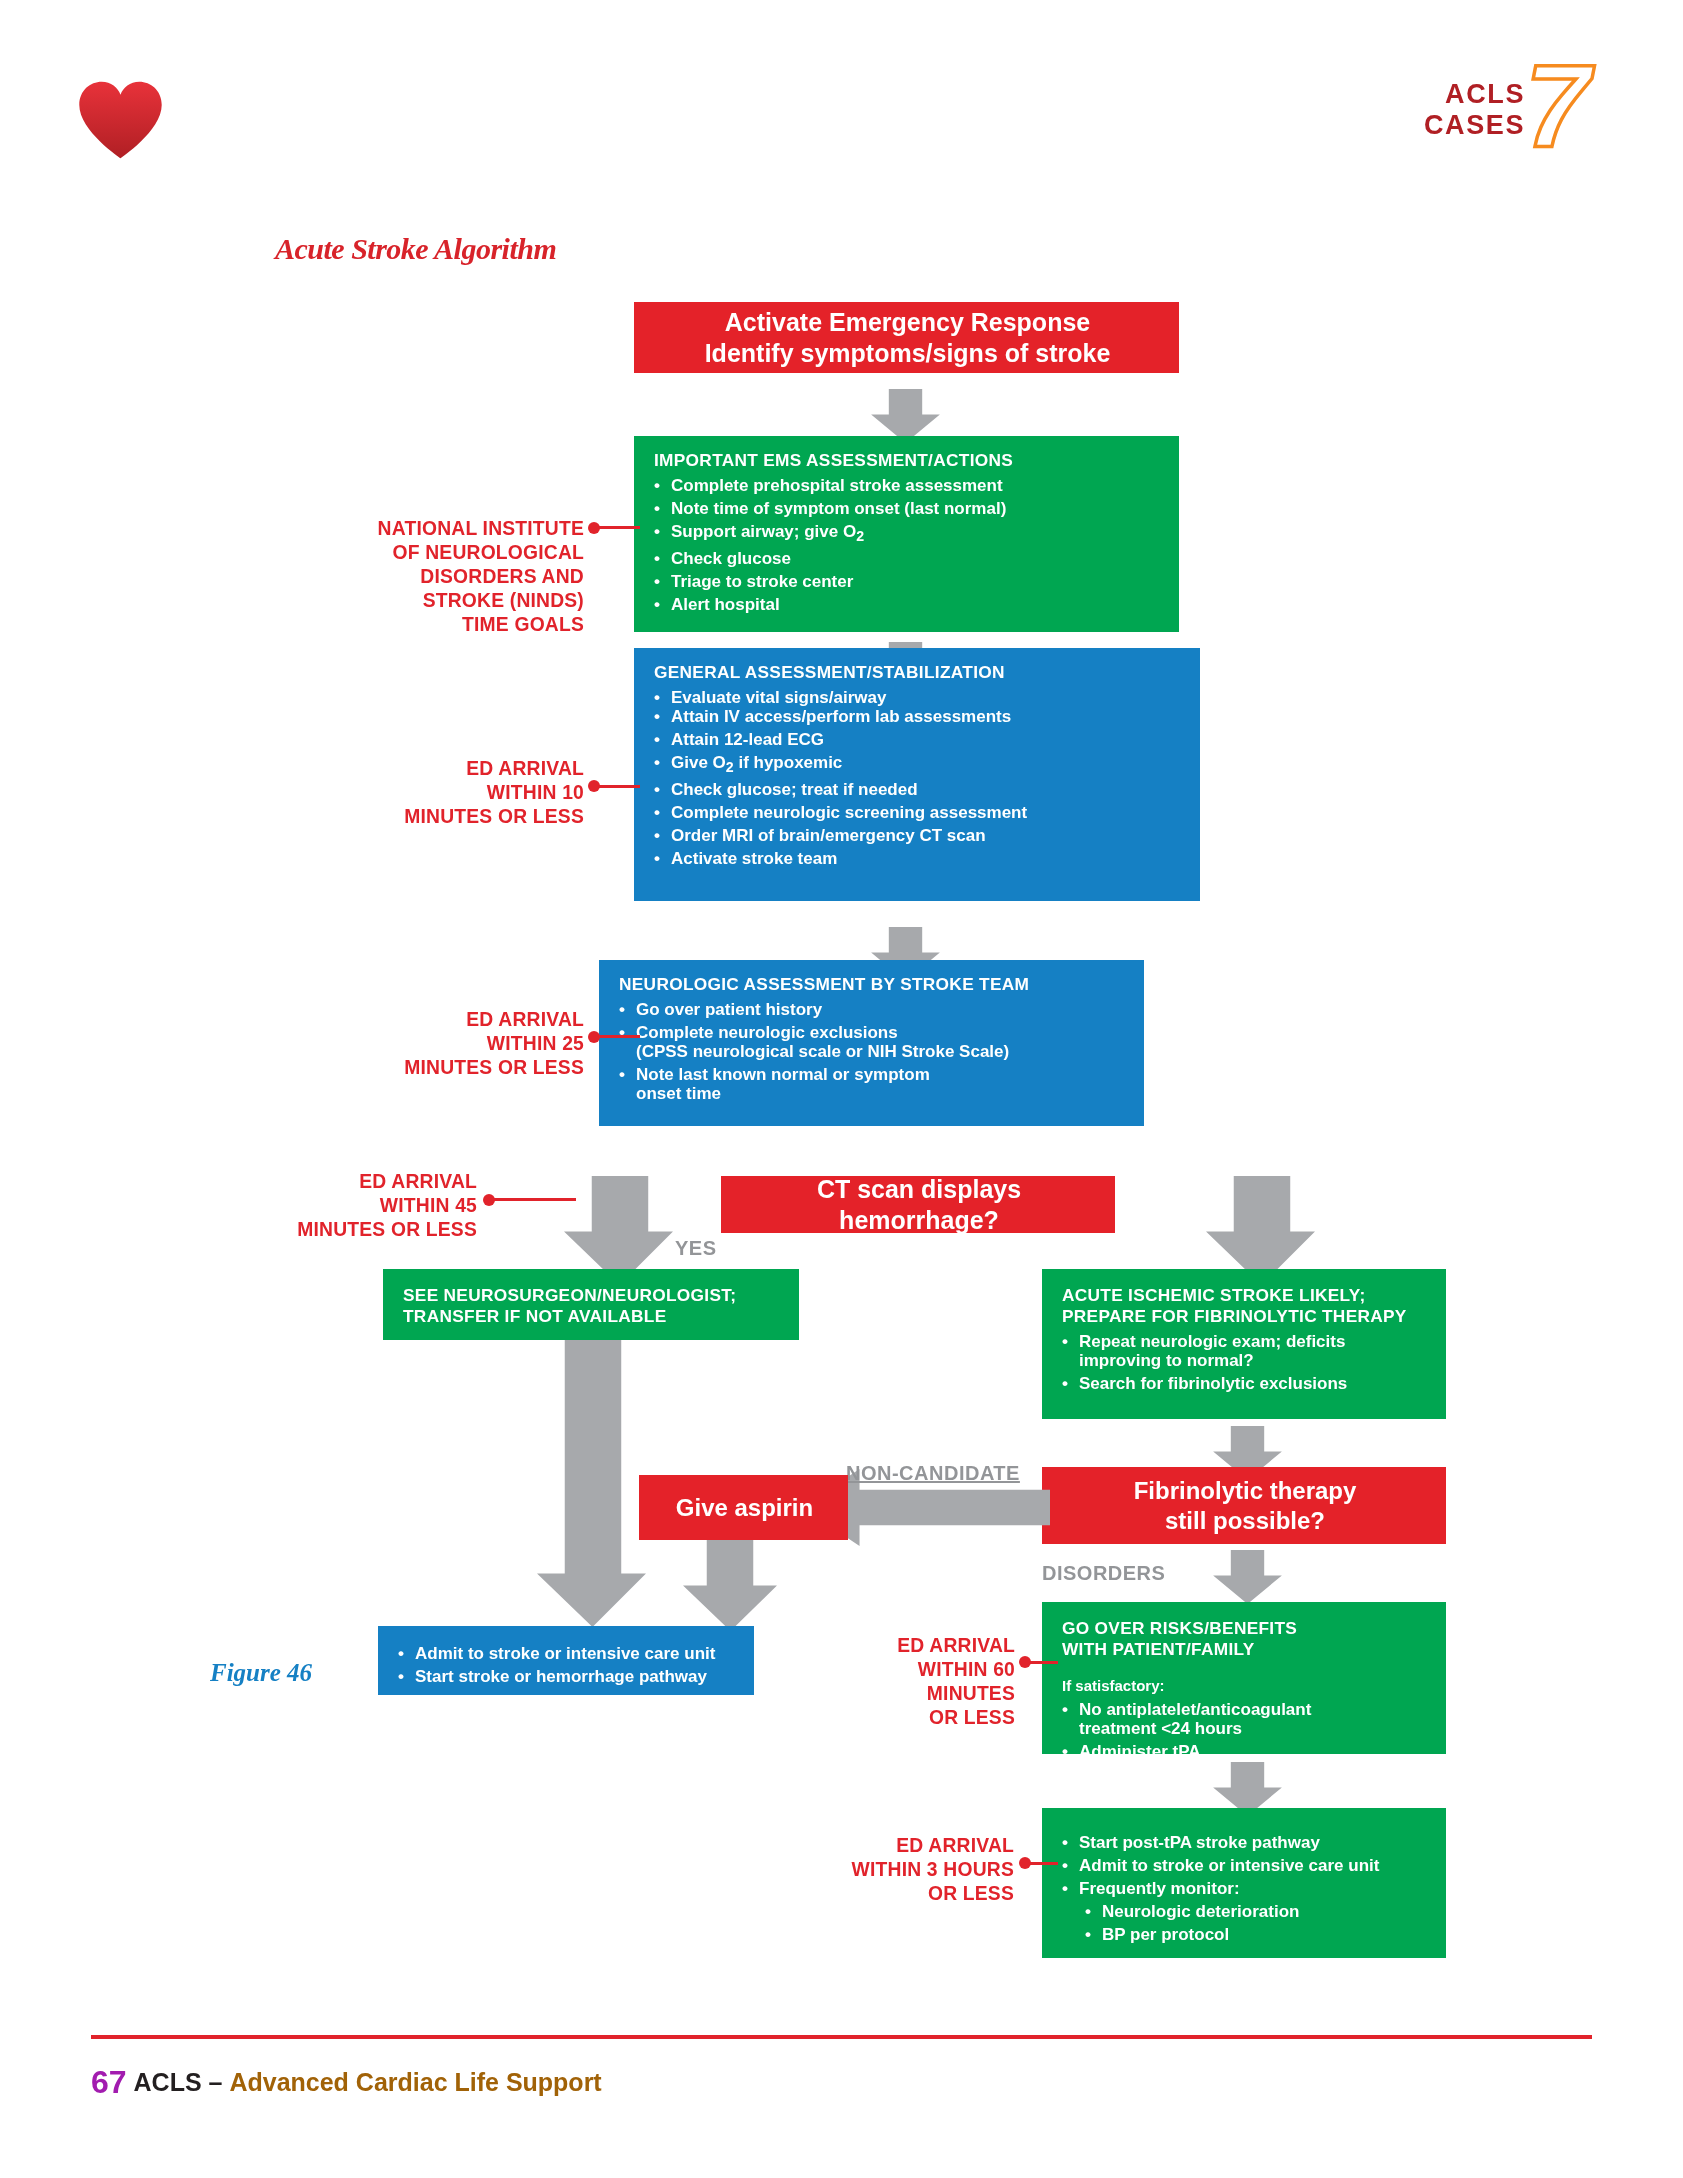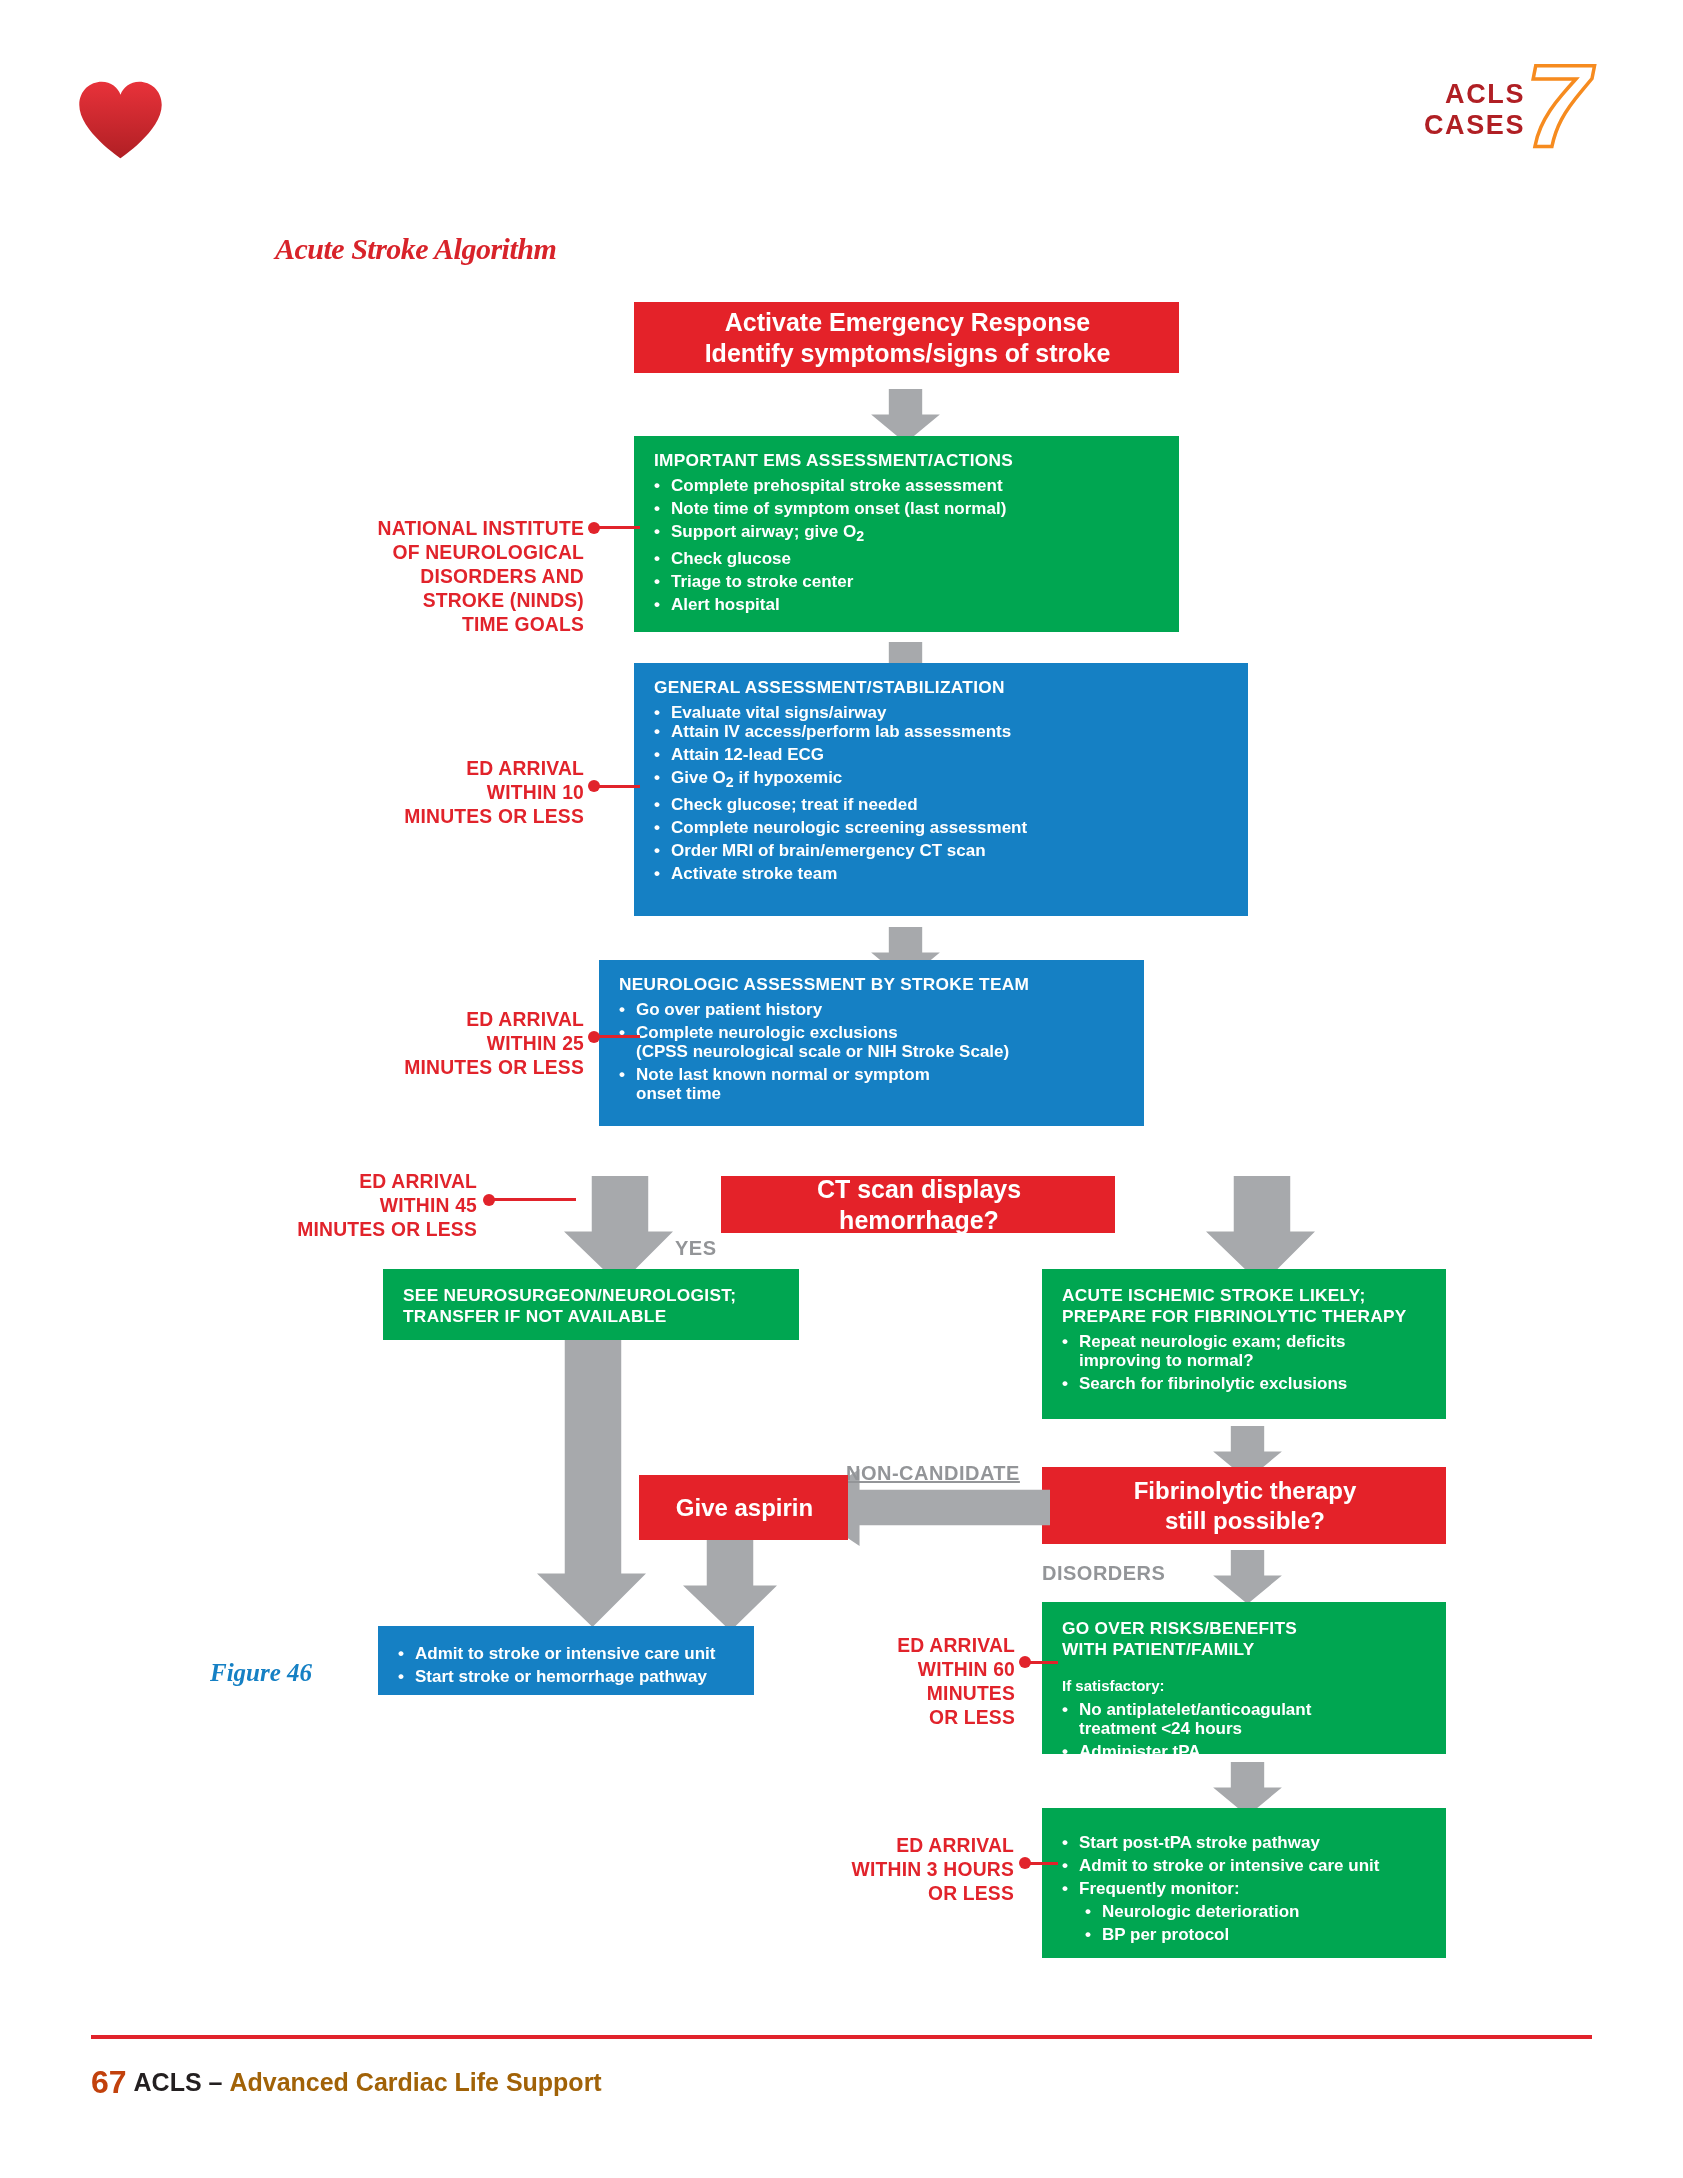--- a/index.html
+++ b/index.html
@@ -47,21 +47,21 @@
   .dot{background:#E1232B;border-radius:50%;width:12px;height:12px;}
 
   .branchlabel{color:#939598;font-weight:bold;font-size:20px;letter-spacing:0.5px;}
 
   #figure46{left:210px;top:1659px;color:#1580C4;
     font-family:"Liberation Serif", serif;font-style:italic;font-weight:bold;font-size:25px;}
 
   
   #footrule{left:91px;top:2035px;width:1501px;height:4px;background:#E1232B;}
   #footer{left:91px;top:2064px;font-size:25px;white-space:nowrap;}
-  #footer .pg{color:#c2410c;font-weight:bold;font-size:32px;vertical-align:-2px;}
+  #footer .pg{color:#a21caf;font-weight:bold;font-size:32px;vertical-align:-2px;}
   #footer .bk{color:#231F20;font-weight:bold;}
   #footer .lt{color:#a16207;font-weight:bold;}
 </style>
 </head>
 <body>
 
 <div class="abs" id="heart">
   <svg viewBox="0 0 100 92" width="87" height="79">
     <defs>
         <linearGradient id="hg" x1="0" y1="0" x2="0" y2="1">
@@ -120,21 +120,21 @@
 </div>
 <div class="abs dot" style="left:588px;top:522px;"></div>
 <div class="abs leader" style="left:598px;top:526px;width:42px;"></div>
 
 <div class="abs" style="left:871px;top:642px;width:69px;height:54px;">
   <svg viewBox="0 0 70 55" width="69" height="54">
     <polygon fill="#A7A9AC" points="18,0 52,0 52,26 70,26 35,55 0,26 18,26"></polygon>
   </svg>
 </div>
 
-<div class="abs box blue" style="left:634px;top:663px;width:614px;height:253px;">
+<div class="abs box blue" style="left:634px;top:648px;width:566px;height:253px;">
   <div class="box-title">GENERAL ASSESSMENT/STABILIZATION</div>
   <ul>
     <li class="tight">Evaluate vital signs/airway</li>
     <li>Attain IV access/perform lab assessments</li>
     <li>Attain 12-lead ECG</li>
     <li><span>Give O<sub>2</sub> if hypoxemic</span></li>
     <li>Check glucose; treat if needed</li>
     <li>Complete neurologic screening assessment</li>
     <li>Order MRI of brain/emergency CT scan</li>
     <li>Activate stroke team</li>

